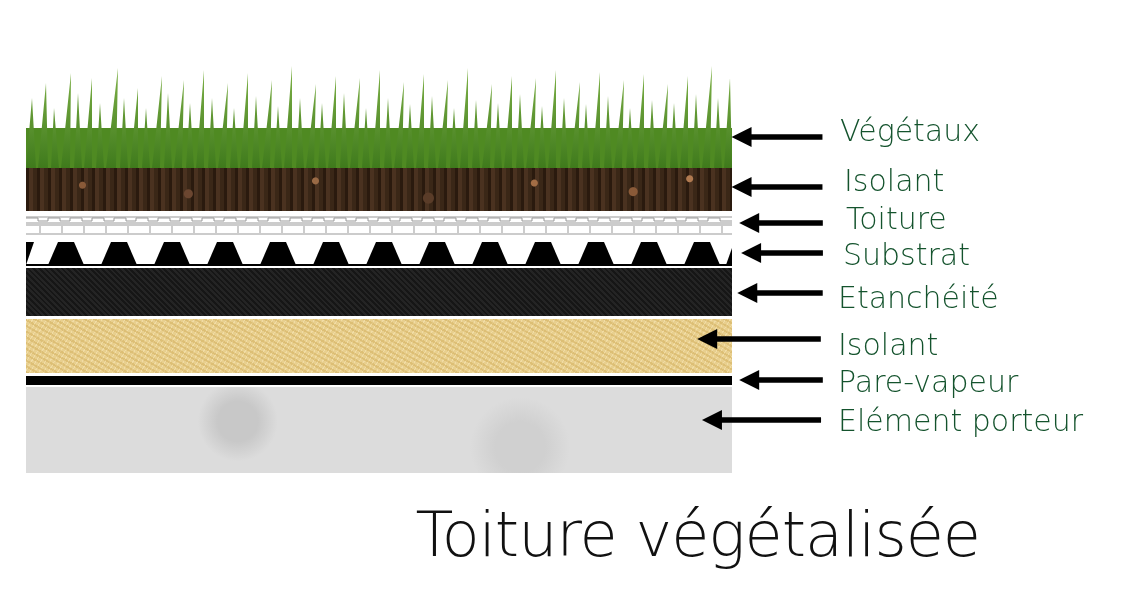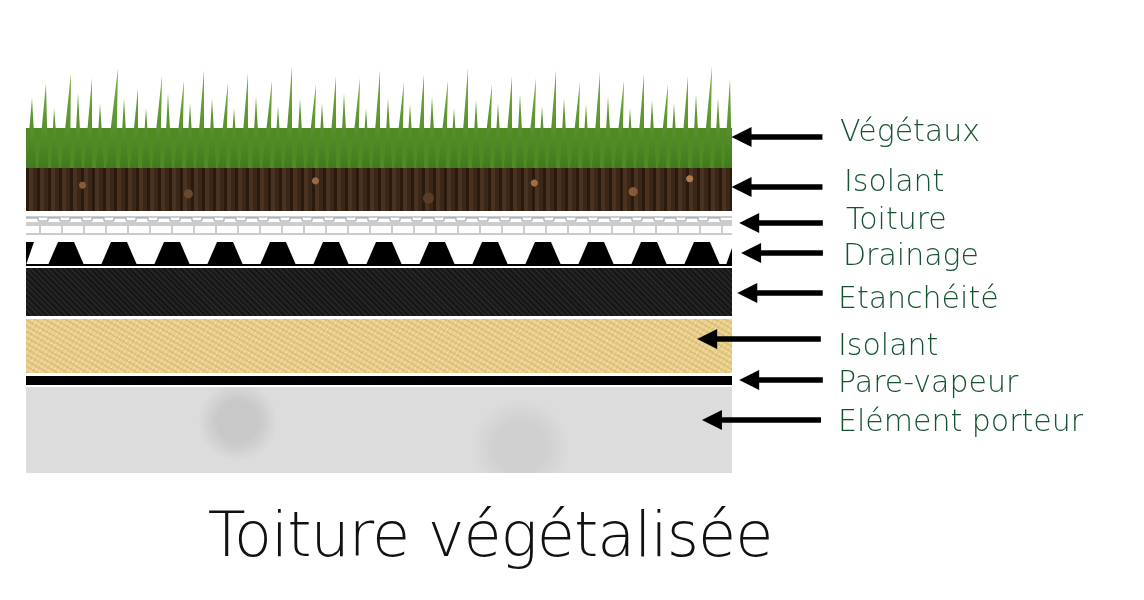--- a/index.html
+++ b/index.html
@@ -23,21 +23,21 @@
       repeating-linear-gradient(-45deg,rgba(60,60,60,.3) 0 1px,transparent 1px 3px);}
   #isolant{top:319px;height:54px;background:#e8cf8e;
     background-image:repeating-linear-gradient(30deg,rgba(200,160,70,.35) 0 2px,transparent 2px 5px),
       repeating-linear-gradient(-60deg,rgba(255,240,200,.4) 0 1px,transparent 1px 4px);}
   #vapeur{top:376px;height:9px;background:#000;}
   #porteur{top:387px;height:86px;background:#dcdcdc;
     background-image:radial-gradient(circle at 30% 40%,#c8c8c8 0 20px,transparent 40px),
       radial-gradient(circle at 70% 70%,#d0d0d0 0 25px,transparent 50px);}
   .arrow{position:absolute;height:20px;}
   .label{position:absolute;font-family:"DejaVu Sans",sans-serif;font-weight:200;font-size:30px;color:#14532d;line-height:1;letter-spacing:0px;white-space:nowrap;}
-  #title{position:absolute;left:0;width:980px;top:498px;text-align:center;font-family:"DejaVu Sans",sans-serif;font-weight:200;font-size:62px;color:#111;letter-spacing:-1px;}
+  #title{position:absolute;left:0;width:980px;top:498px;text-align:right;font-family:"DejaVu Sans",sans-serif;font-weight:200;font-size:62px;color:#111;letter-spacing:-1px;}
 </style>
 </head>
 <body>
 
 <div class="layer" id="grass">
   <svg width="706" height="110" viewBox="0 0 706 110" preserveAspectRatio="none">
     <defs>
       <linearGradient id="gg" x1="0" y1="0" x2="0" y2="1">
         <stop offset="0" stop-color="#7fb348"></stop>
           <stop offset="1" stop-color="#3f7a1c"></stop>
@@ -116,19 +116,19 @@
 <svg class="arrow" style="left:735px;top:370px;" width="92" height="22" viewBox="0 0 92 22">
     <path d="M0 11 L22 0 L22 8 L92 8 L92 14 L22 14 L22 22Z" fill="#000"></path>
   </svg>
 <svg class="arrow" style="left:696px;top:410px;" width="131" height="22" viewBox="0 0 131 22">
     <path d="M0 11 L22 0 L22 8 L131 8 L131 14 L22 14 L22 22Z" fill="#000"></path>
   </svg>
 
 <div class="label" style="left:840px;top:116px;">Végétaux</div>
 <div class="label" style="left:844px;top:166px;">Isolant</div>
 <div class="label" style="left:846px;top:204px;">Toiture</div>
-<div class="label" style="left:843px;top:240px;">Drainage</div>
+<div class="label" style="left:843px;top:240px;">Substrat</div>
 <div class="label" style="left:838px;top:283px;">Etanchéité</div>
 <div class="label" style="left:838px;top:330px;text-align:center;">Isolant</div>
 <div class="label" style="left:838px;top:367px;">Pare-vapeur</div>
 <div class="label" style="left:838px;top:406px;">Elément porteur</div>
 
 <div id="title">Toiture végétalisée</div>
 
 </body></html>

